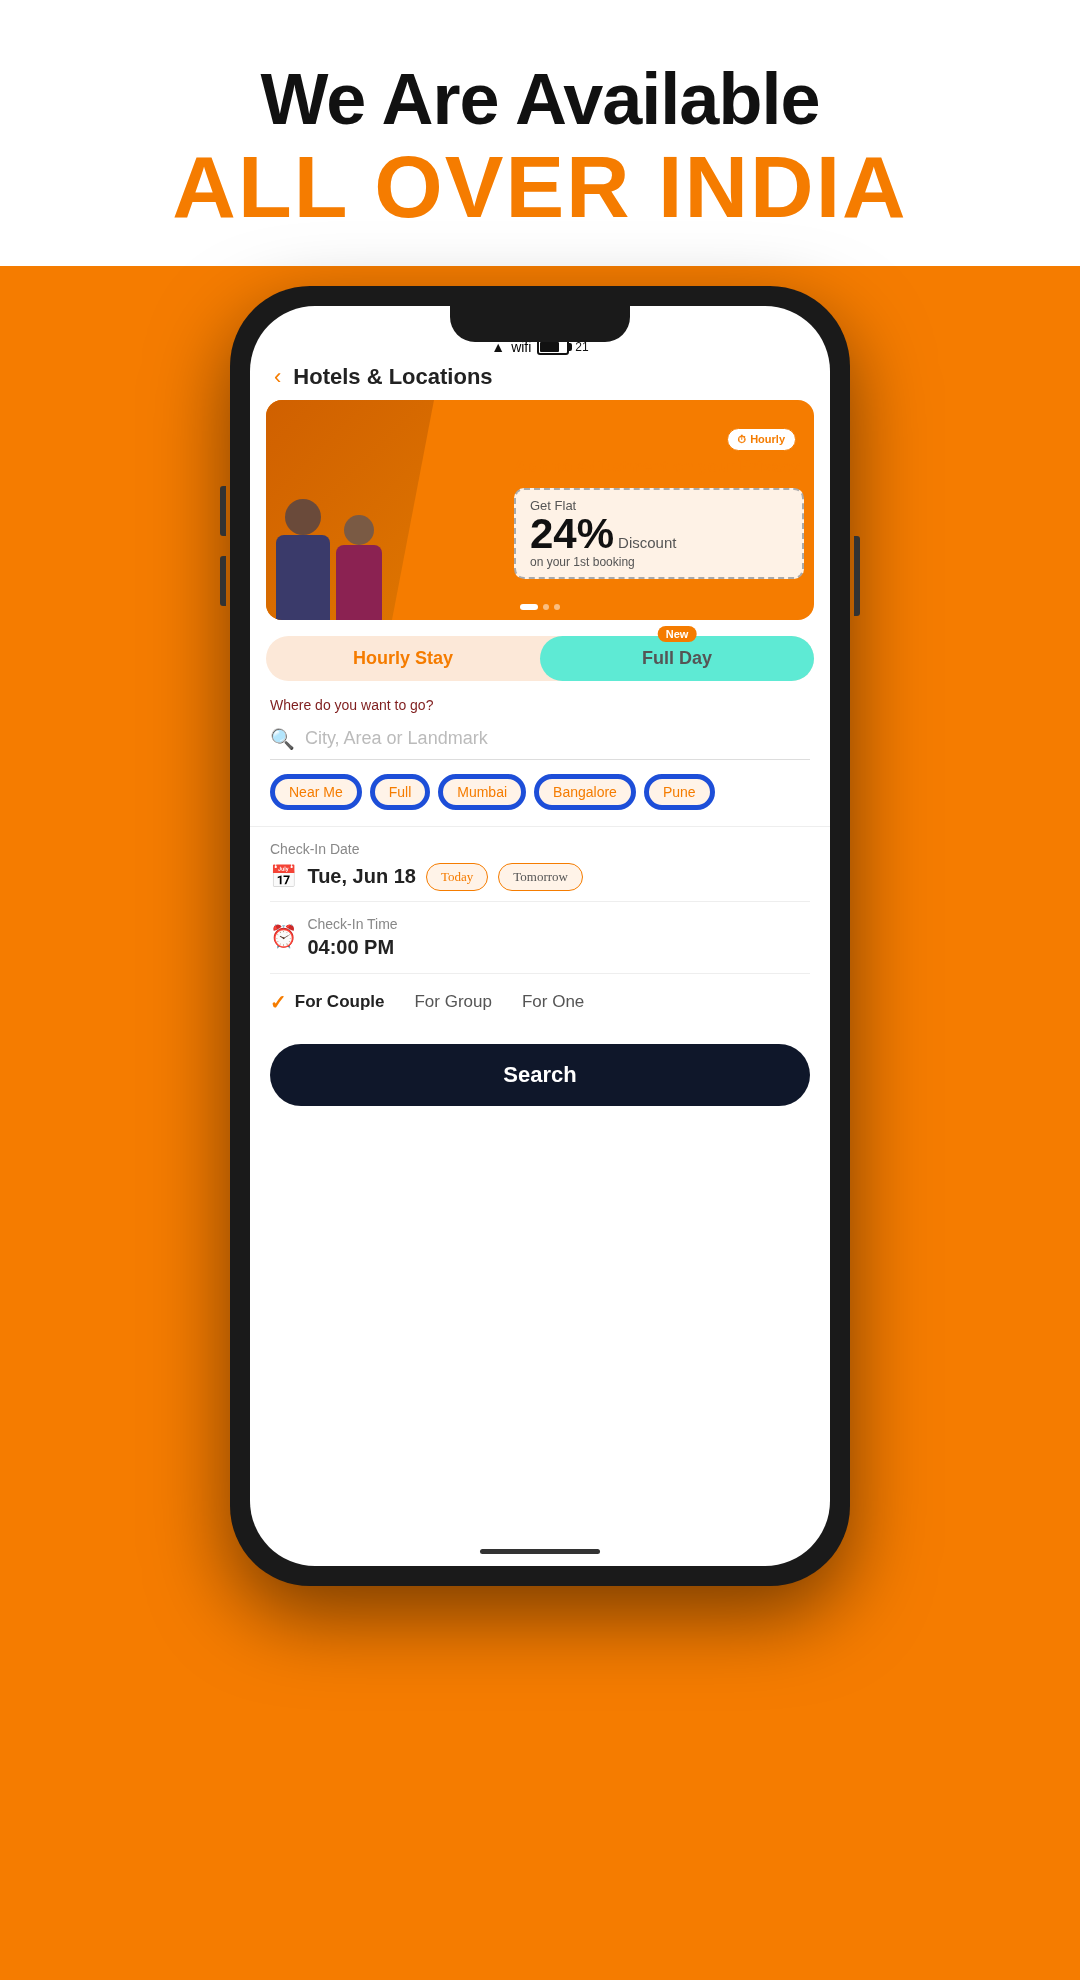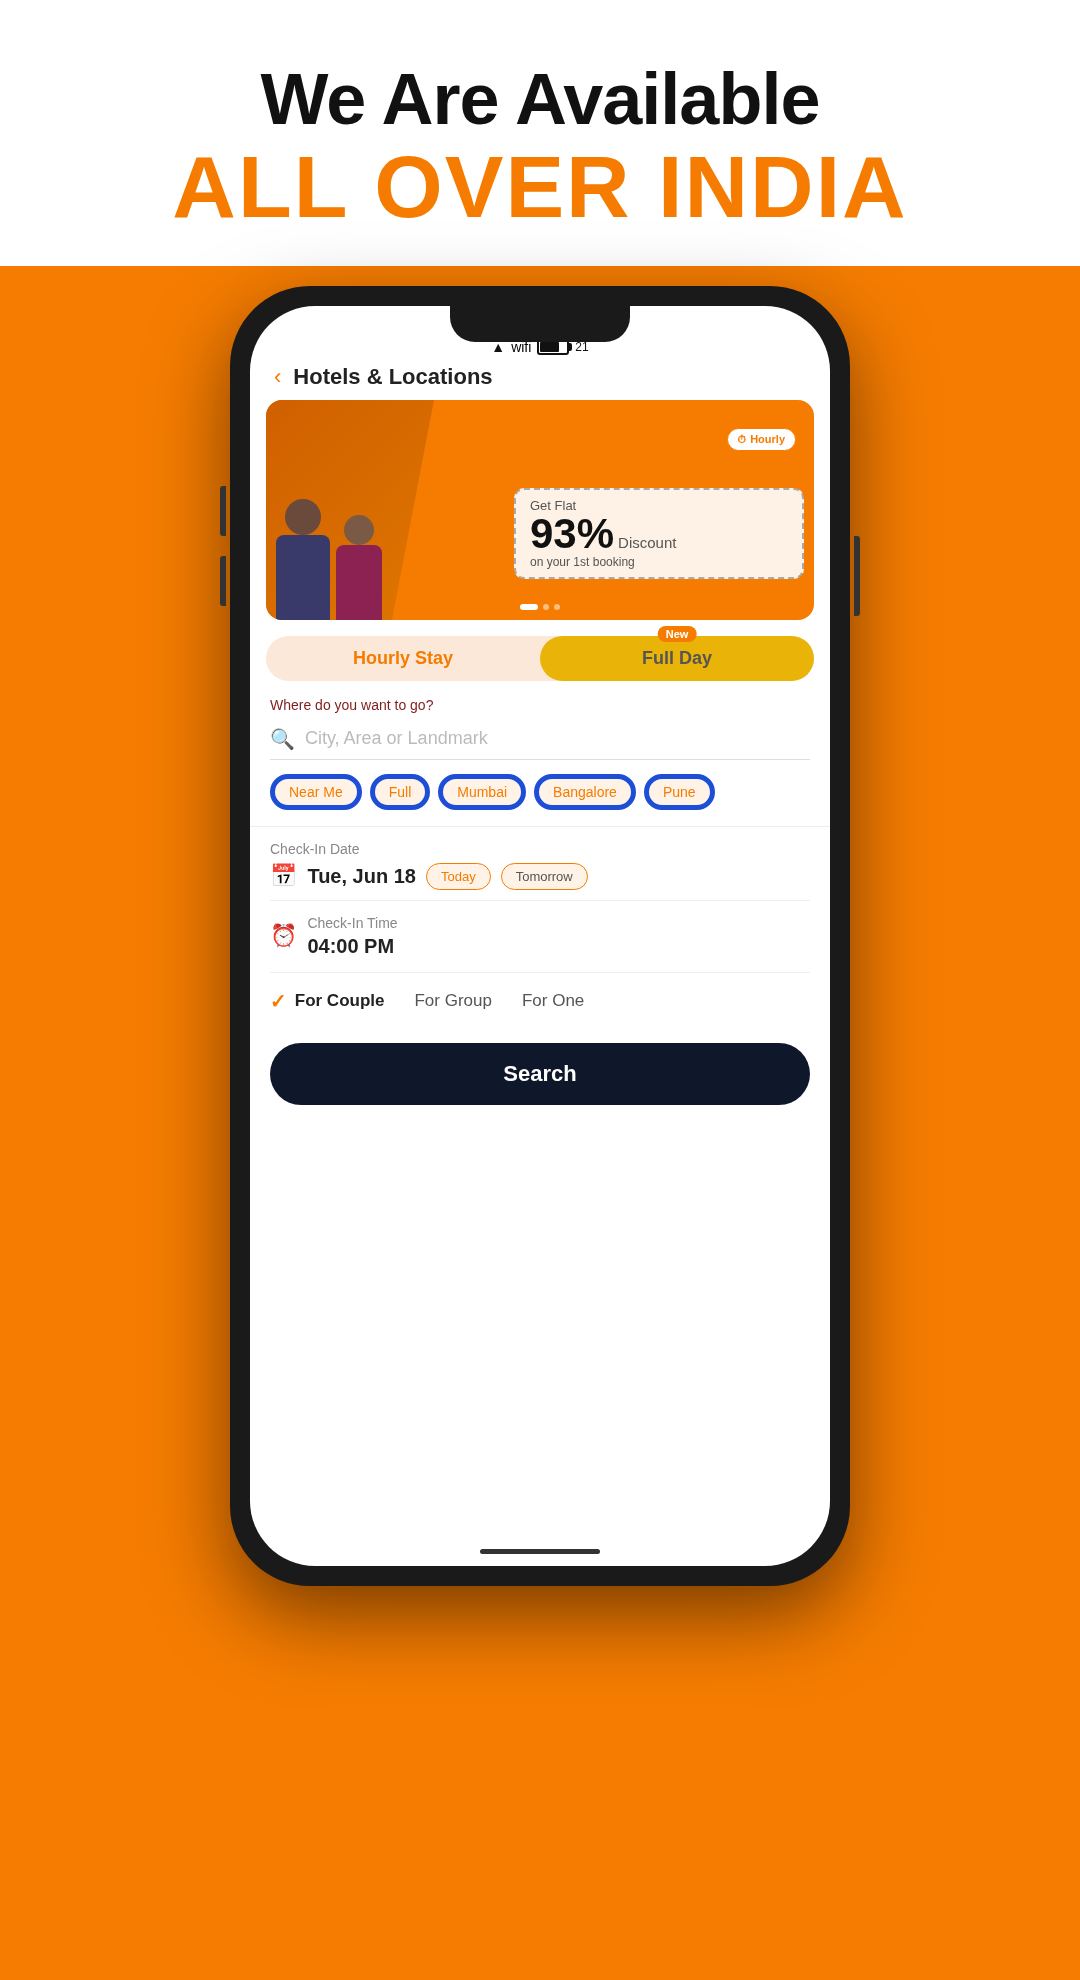--- a/index.html
+++ b/index.html
@@ -263,21 +263,21 @@
       position: relative;
     }
 
     .tab-btn.active {
       color: #F57C00;
       background: transparent;
     }
 
     .tab-btn.inactive {
       color: #555;
-      background: #eab308;
+      background: #5eead4;
     }
 
     .new-badge {
       position: absolute;
       top: -10px;
       left: 50%;
       transform: translateX(-50%);
       background: #F57C00;
       color: white;
       font-size: 11px;
@@ -360,20 +360,21 @@
     }
 
     .date-chip {
       background: #fff3e8;
       border: 1px solid #F57C00;
       border-radius: 20px;
       padding: 5px 14px;
       font-size: 13px;
       color: #555;
       cursor: pointer;
+      font-family: Liberation Serif, serif;
     }
 
     .date-chip.selected {
       background: #fff3e8;
       color: #F57C00;
     }
 
     .time-row {
       display: flex;
       align-items: center;
@@ -541,21 +542,21 @@
           <div class="hourly-badge">
             <span>⏱</span>
             <span>Hourly</span>
           </div>
           <div style="margin-top:36px;">
             <div class="banner-tagline">Abb no adjustment on your Privacy</div>
           </div>
           <div class="discount-box">
             <div class="discount-get">Get Flat</div>
             <div style="display:flex;align-items:baseline;gap:4px;">
-              <span class="discount-percent">93%</span>
+              <span class="discount-percent">24%</span>
               <span style="font-size:15px;color:#555;">Discount</span>
             </div>
             <div class="discount-sub">on your 1st booking</div>
           </div>
         </div>
 
         <div class="banner-dots">
           <div class="dot active"></div>
           <div class="dot"></div>
           <div class="dot"></div>

